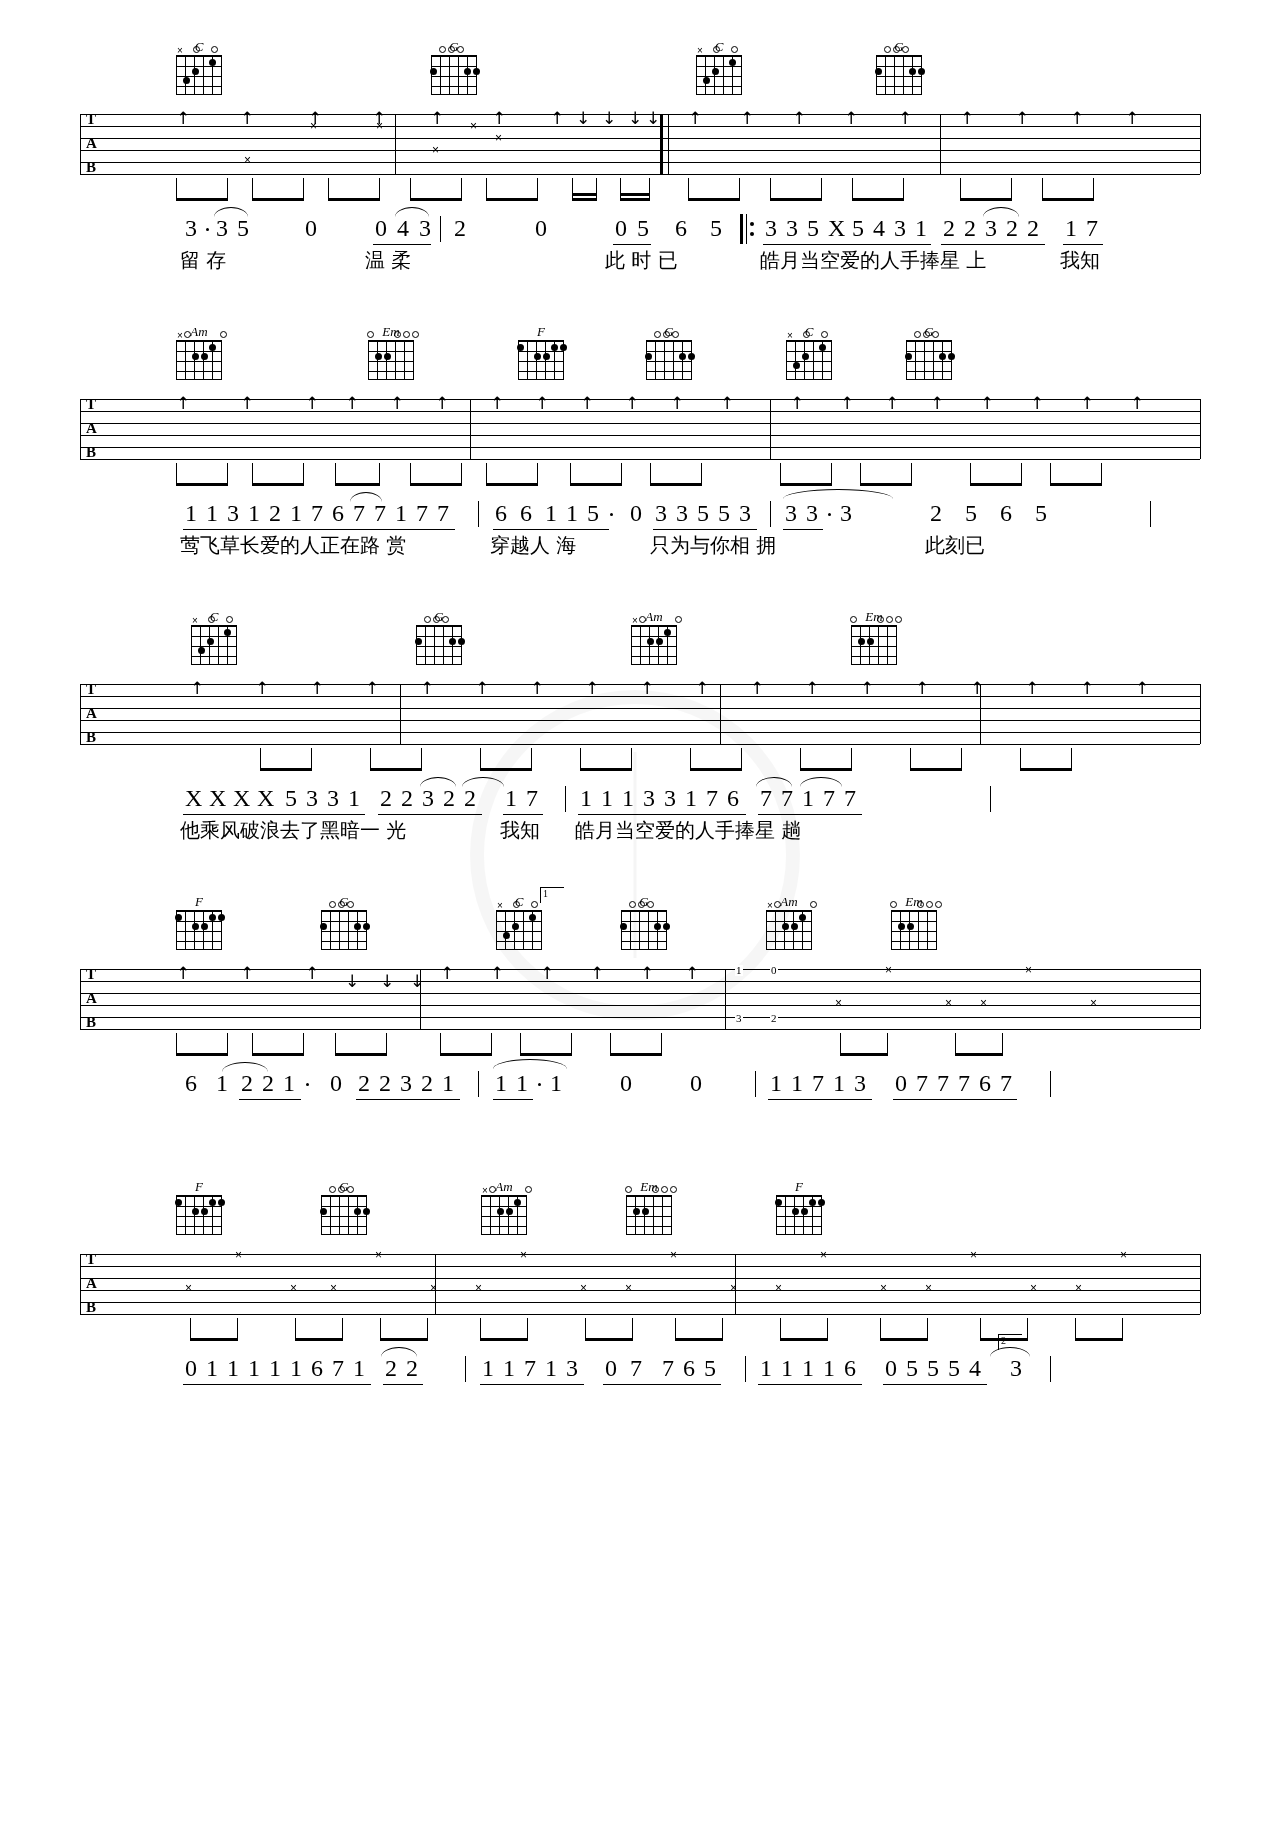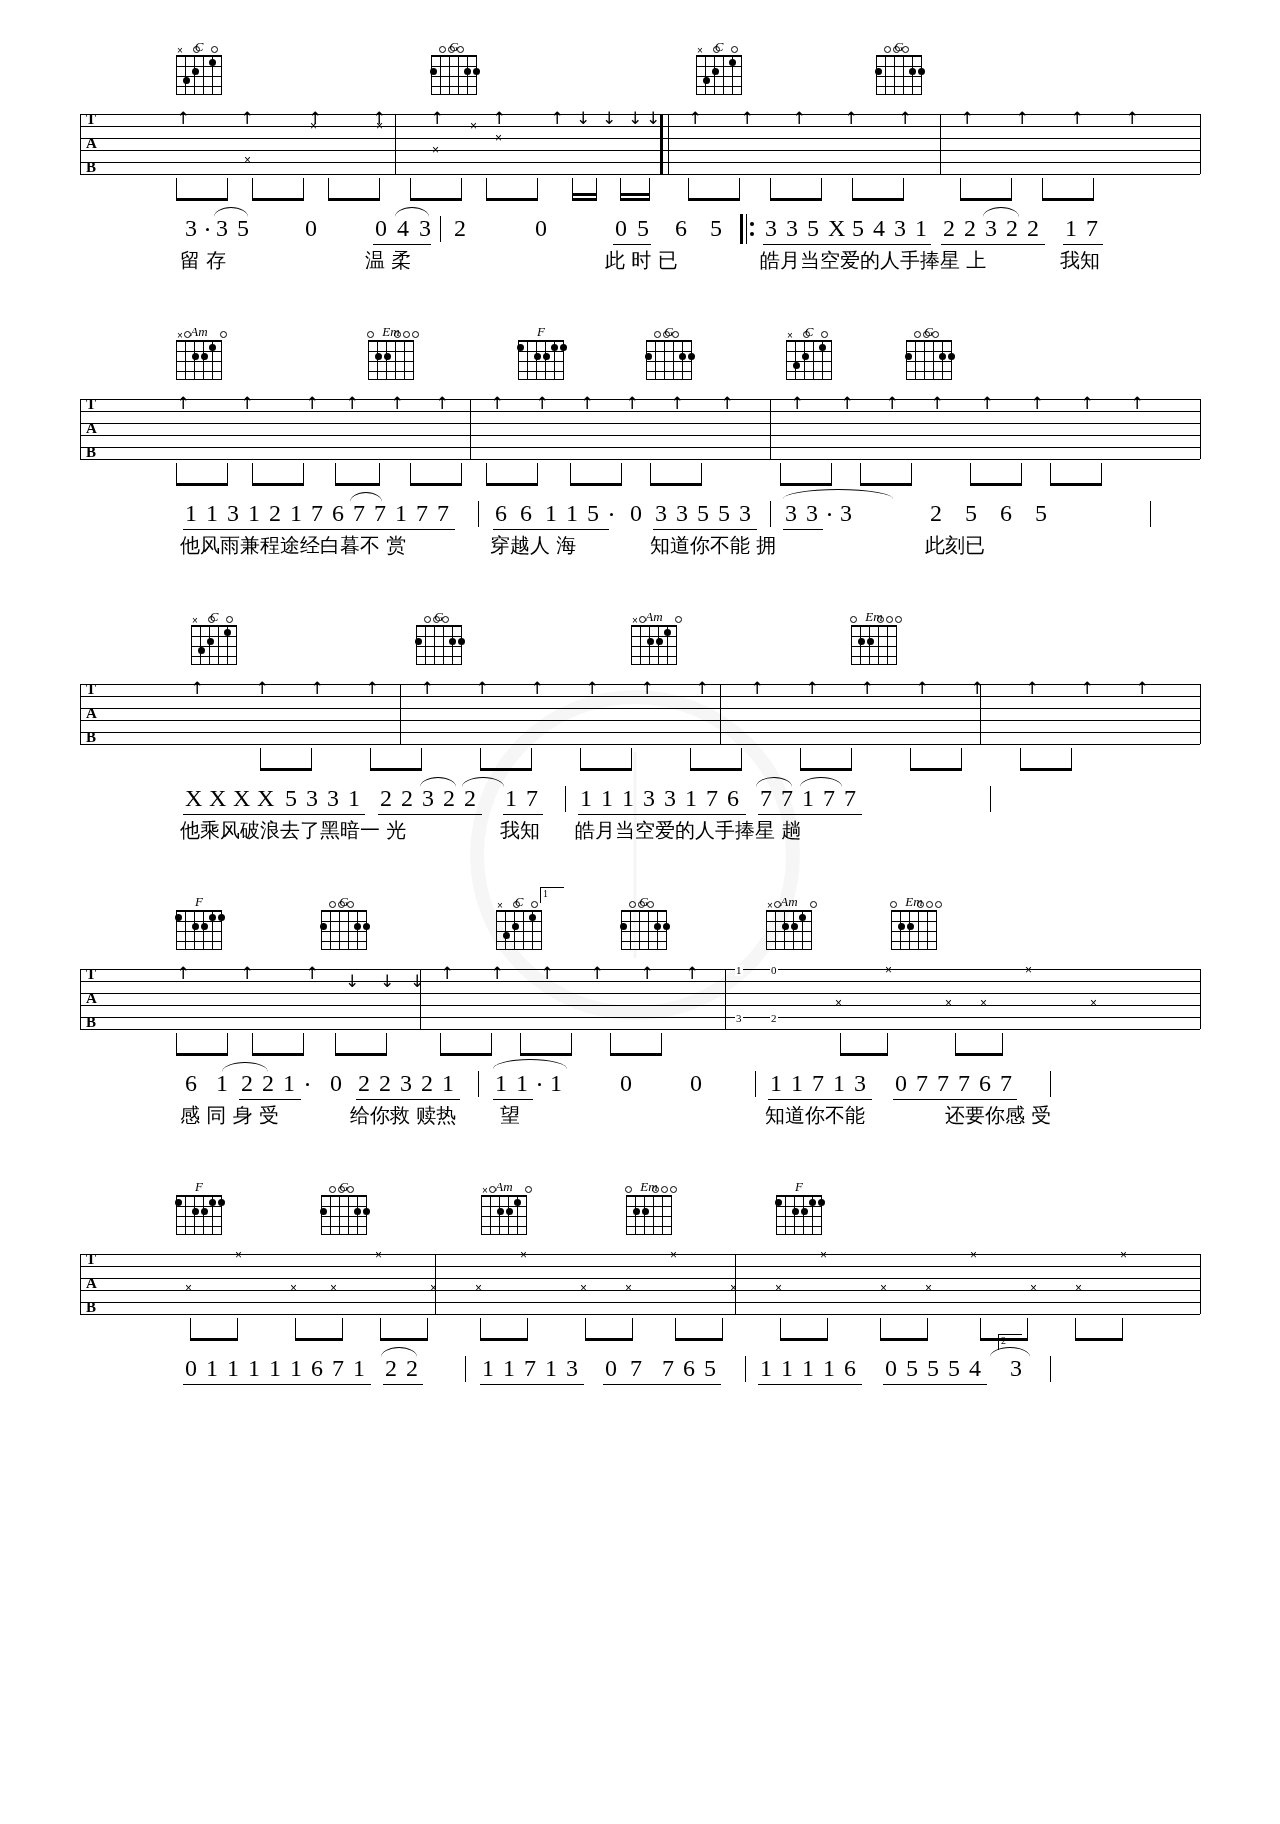--- a/index.html
+++ b/index.html
@@ -685,23 +685,23 @@
         <span class="nm" style="left:730px;">3</span>
         <span class="slur" style="left:673px; top:-10px; width:110px;"></span>
         <span class="underline" style="left:673px; top:30px; width:40px;"></span>
         <span class="nm" style="left:820px;">2</span>
         <span class="nm" style="left:855px;">5</span>
         <span class="nm" style="left:890px;">6</span>
         <span class="nm" style="left:925px;">5</span>
         <span class="nbar" style="left:1040px;"></span>
       </div>
       <div class="lyricrow">
-        <span class="ly" style="left:70px;">他风雨兼程途经白暮不 赏</span>
+        <span class="ly" style="left:70px;">莺飞草长爱的人正在路 赏</span>
         <span class="ly" style="left:380px;">穿越人 海</span>
-        <span class="ly" style="left:540px;">知道你不能 拥</span>
+        <span class="ly" style="left:540px;">只为与你相 拥</span>
         <span class="ly" style="left:815px;">此刻已</span>
       </div>
     </div>
   </div>
 
   <div class="system" style="position:absolute; left:80px; top:610px;">
     <div class="chords">
       <div class="chord" style="left:105px;">
         <div class="name">C</div>
         <div class="grid">
@@ -1097,27 +1097,20 @@
         <span class="nm" style="left:744px;">3</span>
         <span class="underline" style="left:658px; top:30px; width:104px;"></span>
         <span class="nm" style="left:785px;">0</span>
         <span class="nm" style="left:806px;">7</span>
         <span class="nm" style="left:827px;">7</span>
         <span class="nm" style="left:848px;">7</span>
         <span class="nm" style="left:869px;">6</span>
         <span class="nm" style="left:890px;">7</span>
         <span class="underline" style="left:783px; top:30px; width:124px;"></span>
         <span class="nbar" style="left:940px;"></span>
-      </div>
-      <div class="lyricrow">
-        <span class="ly" style="left:70px;">感 同 身 受</span>
-        <span class="ly" style="left:240px;">给你救 赎热</span>
-        <span class="ly" style="left:390px;">望</span>
-        <span class="ly" style="left:655px;">知道你不能</span>
-        <span class="ly" style="left:835px;">还要你感 受</span>
       </div>
     </div>
   </div>
 
   <div class="system" style="position:absolute; left:80px; top:1180px;">
     <div class="chords">
       <div class="chord" style="left:90px;">
         <div class="name">F</div>
         <div class="grid">
           <i class="v" style="left:8px;"></i>

